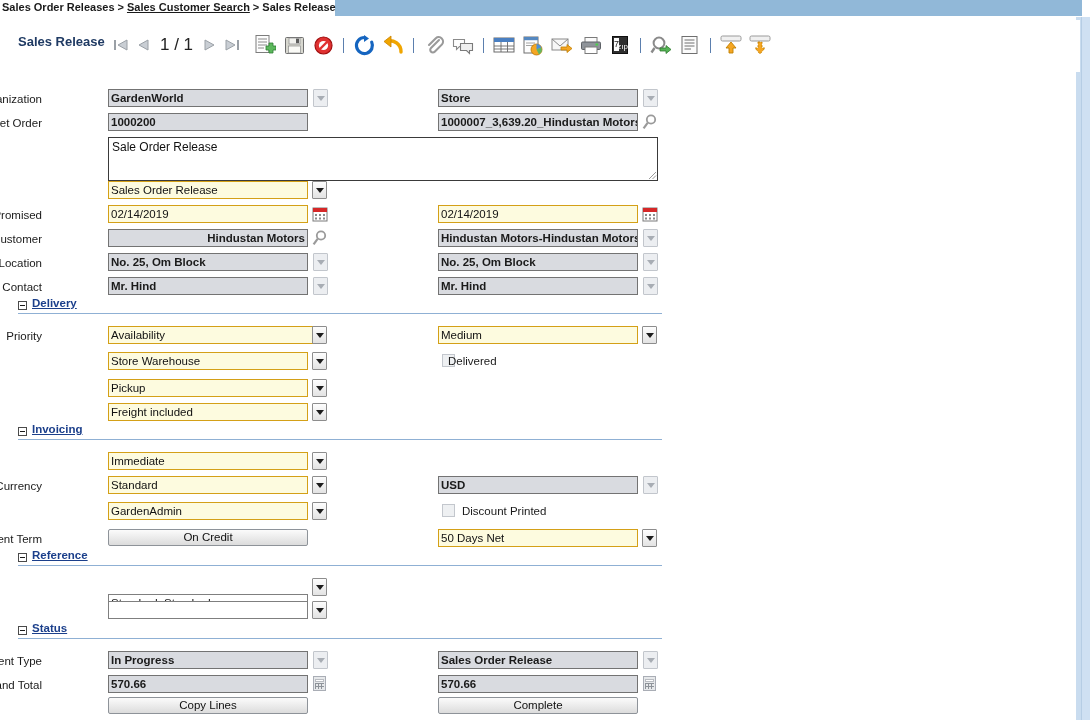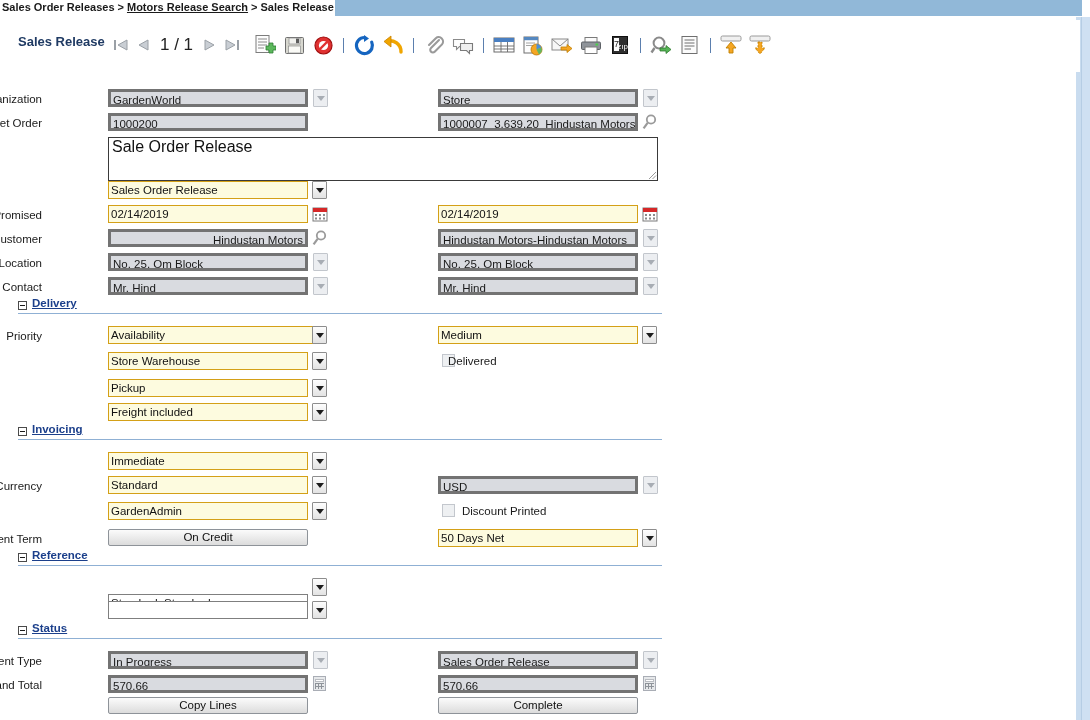--- a/index.html
+++ b/index.html
@@ -158,35 +158,36 @@
     white-space: nowrap;
     text-overflow: clip;
     font-family: "Liberation Sans", sans-serif;
   }
   .fld.editable {
     background: #fdfbdf;
     border: 1px solid #d4a017;
   }
   .fld.disabled {
     background: #d9dbe0;
-    border: 3px solid #737373;
+    border: 1px solid #737373;
     color: #1a1a1a;
+    font-weight: bold;
   }
   .fld.white {
     background: #ffffff;
     border: 1px solid #7f7f7f;
   }
   .fld.num { text-align: left; }
 
   .textarea-fld {
     position: absolute;
     box-sizing: border-box;
     background: #ffffff;
     border: 1px solid #3a3a3a;
-    font-size: 16px;
+    font-size: 12px;
     line-height: 14px;
     padding: 2px 3px;
     color: #111;
     overflow: hidden;
     resize: none;
     font-family: "Liberation Sans", sans-serif;
   }
   .ta-grip {
     position: absolute;
     right: 1px; bottom: 1px;
@@ -336,21 +337,21 @@
 
 <div id="app">
 
   <div class="right-strip">
     <div class="right-strip-inner"></div>
   </div>
 
   <div class="breadcrumb-bar">
     <div class="bc-band"></div>
     <div class="bc-text">
-      <span class="bc-plain">Sales Order Releases</span><span class="sep">&gt;</span><span class="bc-link">Motors Release Search</span><span class="sep">&gt;</span><span class="bc-plain">Sales Release</span>
+      <span class="bc-plain">Sales Order Releases</span><span class="sep">&gt;</span><span class="bc-link">Sales Customer Search</span><span class="sep">&gt;</span><span class="bc-plain">Sales Release</span>
     </div>
   </div>
 
   <div class="toolbar">
 
     <div class="form-title">Sales Release</div>
 
     <div class="nav-group">
 
       <div class="nav-btn">

